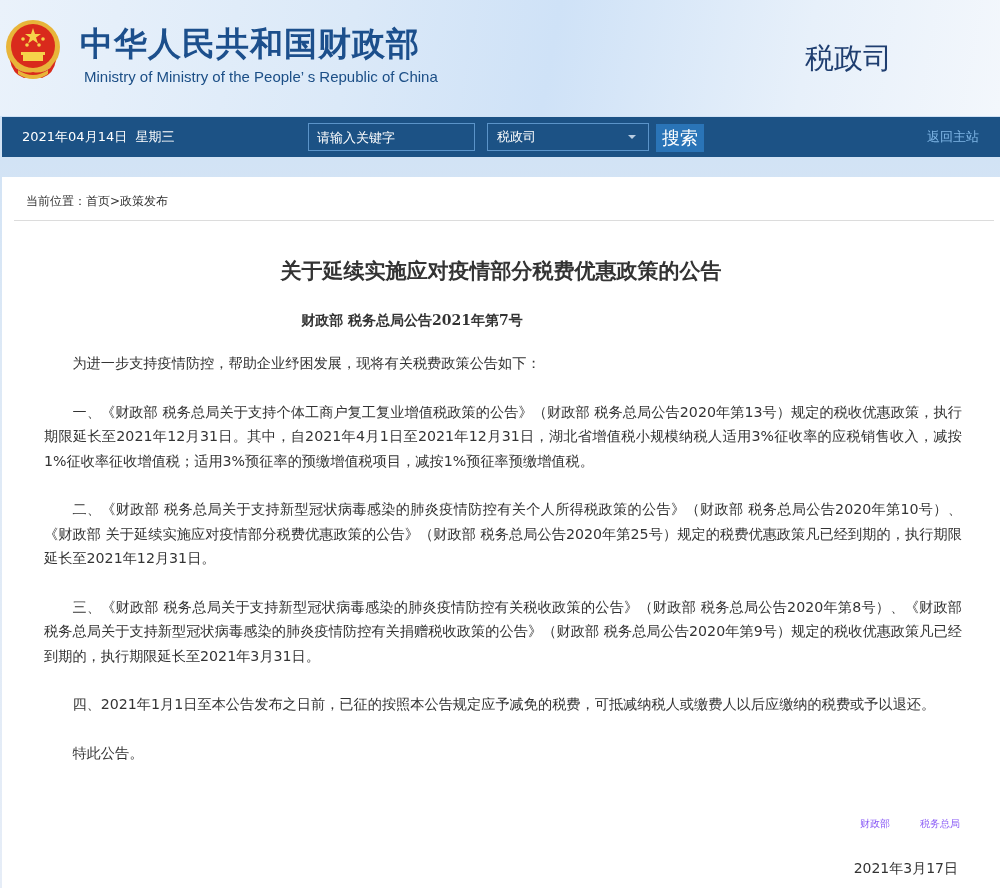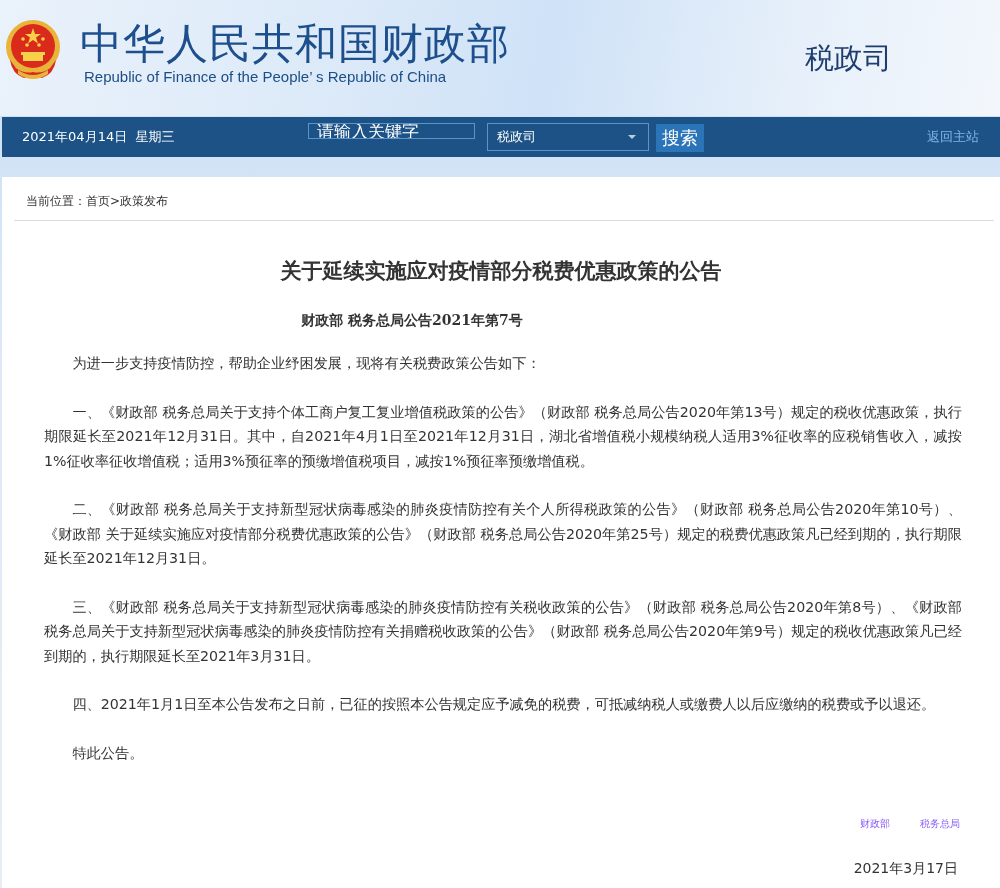--- a/index.html
+++ b/index.html
@@ -11,44 +11,44 @@
     }
     .header {
       position: absolute; left: 0; top: 0; width: 1000px; height: 116px;
       background: linear-gradient(100deg, #eaf2fb 0%, #dbe9f8 35%, #cfe2f7 55%, #e7f0fa 80%, #f3f7fc 100%);
     }
     .emblem {
       position: absolute; left: 4px; top: 18px; width: 58px; height: 66px;
     }
     .logo-cn {
       position: absolute; left: 80px; top: 19px;
-      font-family: "DejaVu Sans", sans-serif; font-weight: normal;
-      font-size: 42px; letter-spacing: 1px; color: #1c4f8c; line-height: 50px;
+      font-family: "DejaVu Sans", sans-serif; font-weight: bold;
+      font-size: 33px; letter-spacing: 1px; color: #1c4f8c; line-height: 50px;
     }
     .logo-en {
       position: absolute; left: 84px; top: 68px;
       font-family: "Liberation Sans", sans-serif;
       font-size: 15px; color: #1b4e86; line-height: 18px;
     }
     .dept {
       position: absolute; left: 805px; top: 40px;
       font-size: 29px; color: #1f3e70; line-height: 36px;
     }
     .navbar {
       position: absolute; left: 2px; top: 117px; width: 998px; height: 40px;
       background: #1c5285;
     }
     .nav-date {
       position: absolute; left: 20px; top: 11px;
       color: #ffffff; font-size: 13px; line-height: 18px;
     }
     .search-input {
-      position: absolute; left: 306px; top: 6px; width: 167px; height: 16px;
+      position: absolute; left: 306px; top: 6px; width: 167px; height: 28px;
       border: 1px solid #5b94c9; background: transparent;
-      color: #ffffff; font-size: 17px; padding-left: 8px;
+      color: #ffffff; font-size: 13px; padding-left: 8px;
       font-family: "DejaVu Sans", sans-serif; outline: none;
     }
     .search-input::placeholder { color: #ffffff; }
     .scope-select {
       position: absolute; left: 485px; top: 6px; width: 162px; height: 28px;
       border: 1px solid #5b94c9; color: #ffffff; font-size: 13px;
       padding-left: 9px; line-height: 26px;
     }
     .scope-caret {
       position: absolute; right: 12px; top: 11px; width: 0; height: 0;
@@ -117,21 +117,21 @@
     <circle cx="19" cy="21" r="1.8" fill="#f6d24a"></circle>
     <circle cx="39" cy="21" r="1.8" fill="#f6d24a"></circle>
     <circle cx="23" cy="27" r="1.8" fill="#f6d24a"></circle>
     <circle cx="35" cy="27" r="1.8" fill="#f6d24a"></circle>
     <rect x="17" y="34" width="24" height="3" fill="#f6d24a"></rect>
     <rect x="19" y="37" width="20" height="6" fill="#f6d24a"></rect>
     <path d="M6 42 Q8 56 20 60 L29 58 L38 60 Q50 56 52 42 L46 50 Q38 56 29 54 Q20 56 12 50 Z" fill="#d92a1c"></path>
     <path d="M14 52 Q29 62 44 52 L44 56 Q29 66 14 56 Z" fill="#e8b53a"></path>
   </svg>
   <div class="logo-cn">中华人民共和国财政部</div>
-  <div class="logo-en">Republic of Finance of the People’ s Republic of China</div>
+  <div class="logo-en">Ministry of Ministry of the People’ s Republic of China</div>
   <div class="dept">税政司</div>
 </div>
 
 <div class="navbar">
   <div class="nav-date">
     <span>2021年04月14日</span>&nbsp;&nbsp;<span>星期三</span>
   </div>
   <input class="search-input" type="text" placeholder="请输入关键字" style="">
   <div class="scope-select">
     <span>税政司</span>

